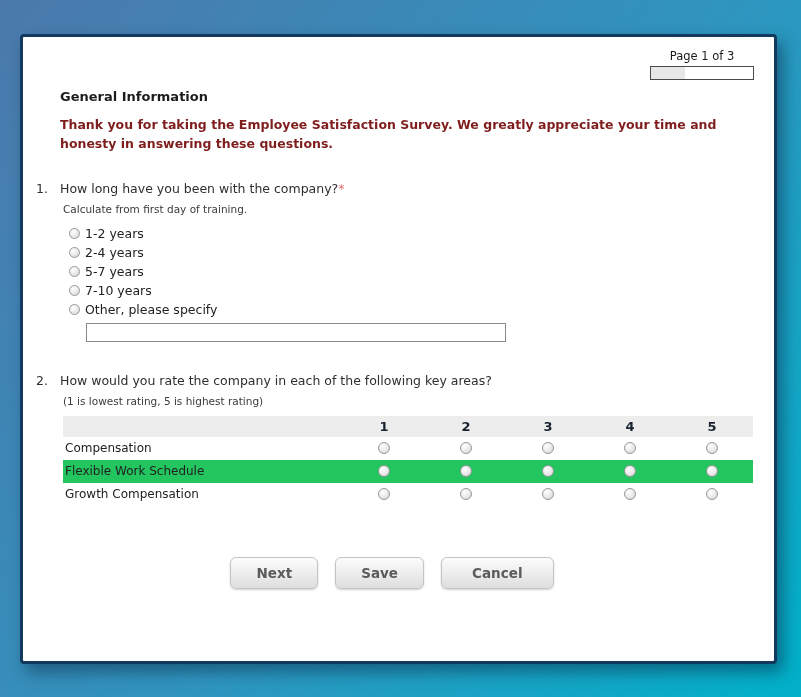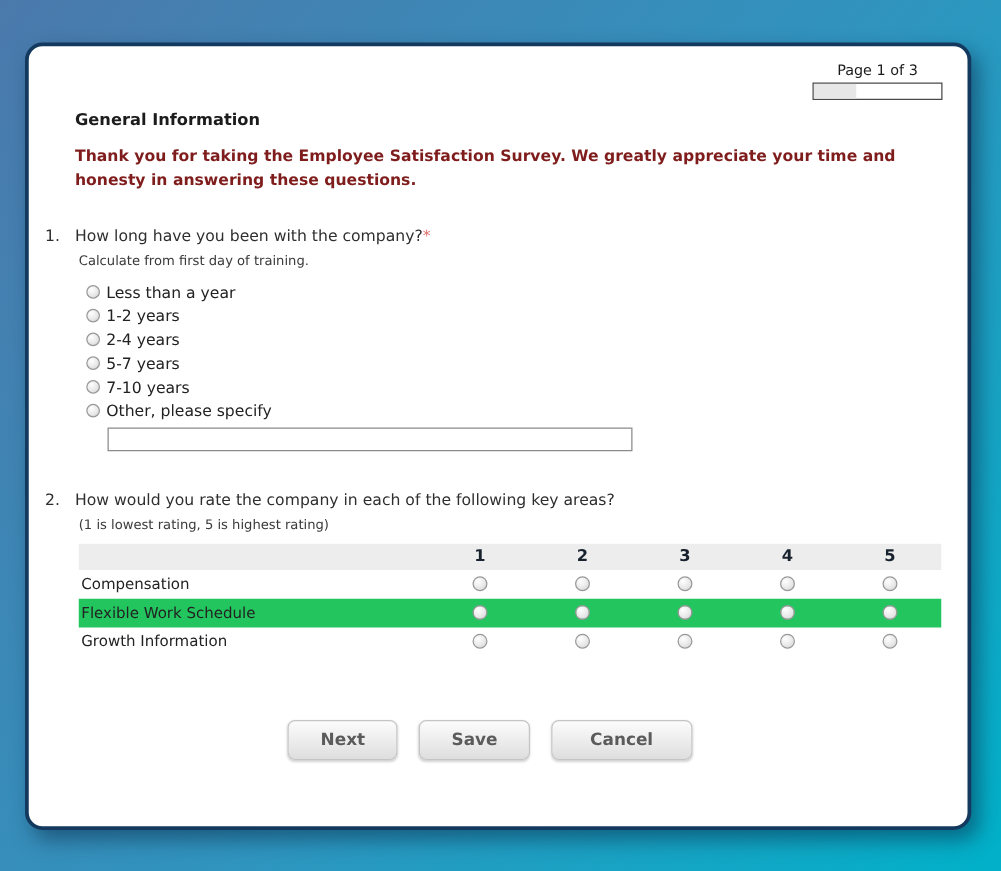--- a/index.html
+++ b/index.html
@@ -7,21 +7,21 @@
   body {
     width:801px; height:697px;
     background: linear-gradient(128deg, #4b79ac 0%, #2f95bf 55%, #01b1c9 100%);
     font-family: "DejaVu Sans", "Liberation Sans", sans-serif;
     position:relative; overflow:hidden;
   }
   .card {
     position:absolute; left:20px; top:34px; width:757px; height:630px;
     background:#ffffff;
     border:3px solid #14395e;
-    border-radius:14px;
+    border-radius:4px;
     box-shadow:6px 8px 16px rgba(8,40,70,0.5);
   }
   
   .page-status { position:absolute; top:12px; right:20px; width:104px; text-align:center; }
   .page-status-label { font-size:11.5px; color:#1b1b1b; margin-bottom:3px; }
   .progress-track { height:14px; border:1px solid #4a4a4a; background:#ffffff; overflow:hidden; }
   .progress-fill { height:100%; width:33%; background:#e7e7e7; }
 
   .content { padding:52px 26px 0 13px; }
 
@@ -89,24 +89,20 @@
     <div class="question">
       <div class="q-line">
         <span class="q-num">1.</span>
         <span><span>How long have you been with the company?</span><span class="req">*</span></span>
       </div>
       <div class="q-instruction">Calculate from first day of training.</div>
 
       <div class="options">
         <div class="option">
           <span class="radio"></span>
-          <span>Less than a year</span>
-        </div>
-        <div class="option">
-          <span class="radio"></span>
           <span>1-2 years</span>
         </div>
         <div class="option">
           <span class="radio"></span>
           <span>2-4 years</span>
         </div>
         <div class="option">
           <span class="radio"></span>
           <span>5-7 years</span>
         </div>
@@ -171,21 +167,21 @@
             </span>
           <span class="m-cell">
               <span class="radio"></span>
             </span>
           <span class="m-cell">
               <span class="radio"></span>
             </span>
         </div>
 
         <div class="m-row">
-          <span class="m-label">Growth Information</span>
+          <span class="m-label">Growth Compensation</span>
           <span class="m-cell">
               <span class="radio"></span>
             </span>
           <span class="m-cell">
               <span class="radio"></span>
             </span>
           <span class="m-cell">
               <span class="radio"></span>
             </span>
           <span class="m-cell">

